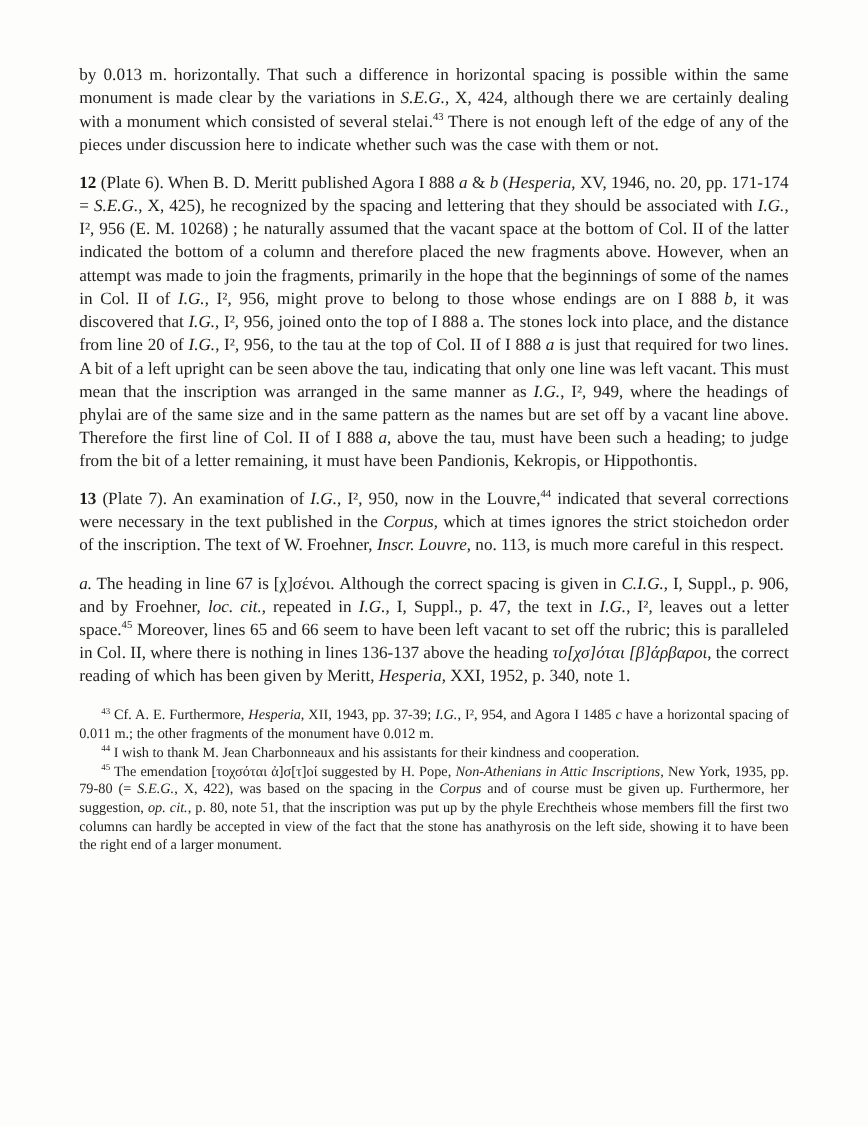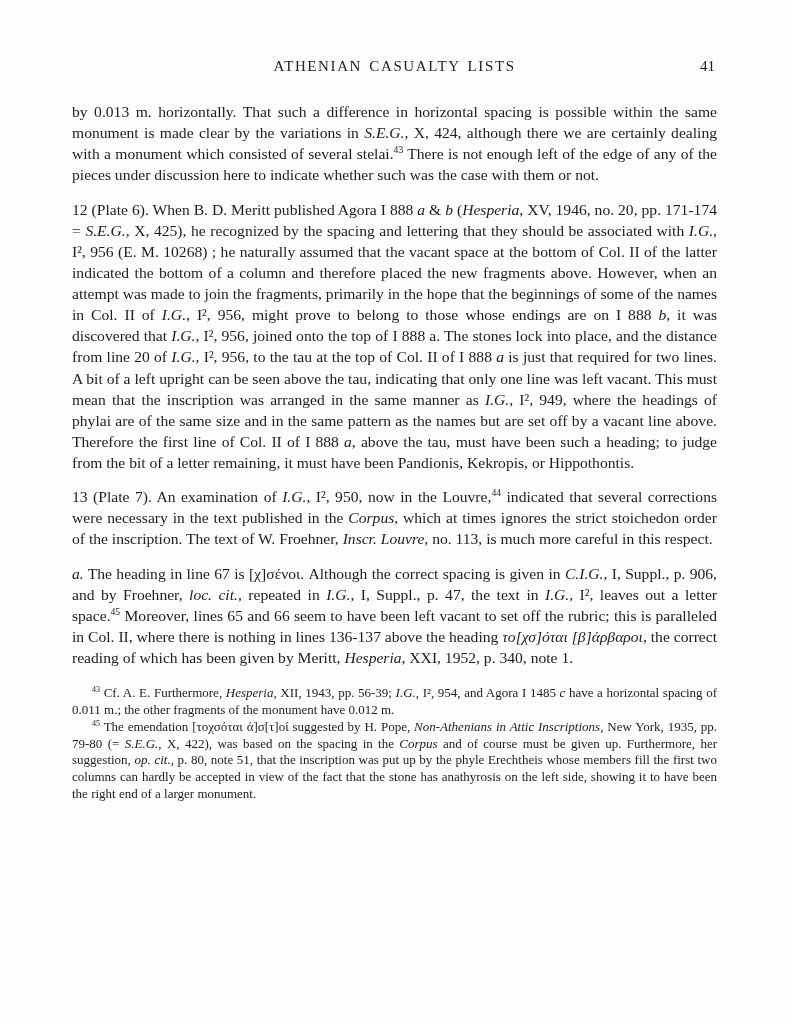--- a/index.html
+++ b/index.html
@@ -53,44 +53,41 @@
     margin-top: 17px;
   }
   .footnotes p.footnote {
     margin: 0;
     font-size: 13px;
     line-height: 1.295;
     text-align: justify;
     text-indent: 20px;
   }
   .it { font-style: italic; margin-top: 31px; }
-  .bd { font-weight: normal; margin-top: 24px; }
+  .bd { font-weight: bold; margin-top: 24px; }
   sup.fn-mark {
     font-size: 0.62em;
     line-height: 0;
     vertical-align: super;
   }
 </style>
 </head>
 <body>
 
 <div class="page">
 
-  <header class="page-header">
-    <div class="running-title">ATHENIAN CASUALTY LISTS</div>
-    <div class="page-number">41</div>
-  </header>
 
   <main class="body-text">
 
   <p class="paragraph no-gap"><span>by 0.013 m. horizontally. That such a difference in horizontal spacing is possible within the same monument is made clear by the variations in </span><span class="it">S.E.G.</span><span>, X, 424, although there we are certainly dealing with a monument which consisted of several stelai.</span><sup class="fn-mark">43</sup><span> There is not enough left of the edge of any of the pieces under discussion here to indicate whether such was the case with them or not.</span></p>
       <p class="paragraph"><span class="bd">12</span><span> (Plate 6). When B. D. Meritt published Agora I 888 </span><span class="it">a</span><span> &amp; </span><span class="it">b</span><span> (</span><span class="it">Hesperia</span><span>, XV, 1946, no. 20, pp. 171-174 = </span><span class="it">S.E.G.</span><span>, X, 425), he recognized by the spacing and lettering that they should be associated with </span><span class="it">I.G.</span><span>, I², 956 (E. M. 10268) ; he naturally assumed that the vacant space at the bottom of Col. II of the latter indicated the bottom of a column and therefore placed the new fragments above. However, when an attempt was made to join the fragments, primarily in the hope that the beginnings of some of the names in Col. II of </span><span class="it">I.G.</span><span>, I², 956, might prove to belong to those whose endings are on I 888 </span><span class="it">b</span><span>, it was discovered that </span><span class="it">I.G.</span><span>, I², 956, joined onto the top of I 888 a. The stones lock into place, and the distance from line 20 of </span><span class="it">I.G.</span><span>, I², 956, to the tau at the top of Col. II of I 888 </span><span class="it">a</span><span> is just that required for two lines. A bit of a left upright can be seen above the tau, indicating that only one line was left vacant. This must mean that the inscription was arranged in the same manner as </span><span class="it">I.G.</span><span>, I², 949, where the headings of phylai are of the same size and in the same pattern as the names but are set off by a vacant line above. Therefore the first line of Col. II of I 888 </span><span class="it">a</span><span>, above the tau, must have been such a heading; to judge from the bit of a letter remaining, it must have been Pandionis, Kekropis, or Hippothontis.</span></p>
       <p class="paragraph"><span class="bd">13</span><span> (Plate 7). An examination of </span><span class="it">I.G.</span><span>, I², 950, now in the Louvre,</span><sup class="fn-mark">44</sup><span> indicated that several corrections were necessary in the text published in the </span><span class="it">Corpus</span><span>, which at times ignores the strict stoichedon order of the inscription. The text of W. Froehner, </span><span class="it">Inscr. Louvre</span><span>, no. 113, is much more careful in this respect.</span></p>
       <p class="paragraph no-gap"><span class="it">a.</span><span> The heading in line 67 is [χ]σένοι. Although the correct spacing is given in </span><span class="it">C.I.G.</span><span>, I, Suppl., p. 906, and by Froehner, </span><span class="it">loc. cit.</span><span>, repeated in </span><span class="it">I.G.</span><span>, I, Suppl., p. 47, the text in </span><span class="it">I.G.</span><span>, I², leaves out a letter space.</span><sup class="fn-mark">45</sup><span> Moreover, lines 65 and 66 seem to have been left vacant to set off the rubric; this is paralleled in Col. II, where there is nothing in lines 136-137 above the heading </span><span class="it">το[χσ]όται [β]άρβαροι</span><span>, the correct reading of which has been given by Meritt, </span><span class="it">Hesperia</span><span>, XXI, 1952, p. 340, note 1.</span></p>
     </main>
 
   <section class="footnotes">
 
-  <p class="footnote"><sup class="fn-mark">43</sup><span> Cf. A. E. Furthermore, </span><span class="it">Hesperia</span><span>, XII, 1943, pp. 56-39; </span><span class="it">I.G.</span><span>, I², 954, and Agora I 1485 </span><span class="it">c</span><span> have a horizontal spacing of 0.011 m.; the other fragments of the monument have 0.012 m.</span></p>
+  <p class="footnote"><sup class="fn-mark">43</sup><span> Cf. A. E. Furthermore, </span><span class="it">Hesperia</span><span>, XII, 1943, pp. 37-39; </span><span class="it">I.G.</span><span>, I², 954, and Agora I 1485 </span><span class="it">c</span><span> have a horizontal spacing of 0.011 m.; the other fragments of the monument have 0.012 m.</span></p>
+      <p class="footnote"><sup class="fn-mark">44</sup><span> I wish to thank M. Jean Charbonneaux and his assistants for their kindness and cooperation.</span></p>
       <p class="footnote"><sup class="fn-mark">45</sup><span> The emendation [τοχσόται ἀ]σ[τ]οί suggested by H. Pope, </span><span class="it">Non-Athenians in Attic Inscriptions,</span><span> New York, 1935, pp. 79-80 (= </span><span class="it">S.E.G.</span><span>, X, 422), was based on the spacing in the </span><span class="it">Corpus</span><span> and of course must be given up. Furthermore, her suggestion, </span><span class="it">op. cit.</span><span>, p. 80, note 51, that the inscription was put up by the phyle Erechtheis whose members fill the first two columns can hardly be accepted in view of the fact that the stone has anathyrosis on the left side, showing it to have been the right end of a larger monument.</span></p>
     </section>
 
 </div>
 
 </body></html>

